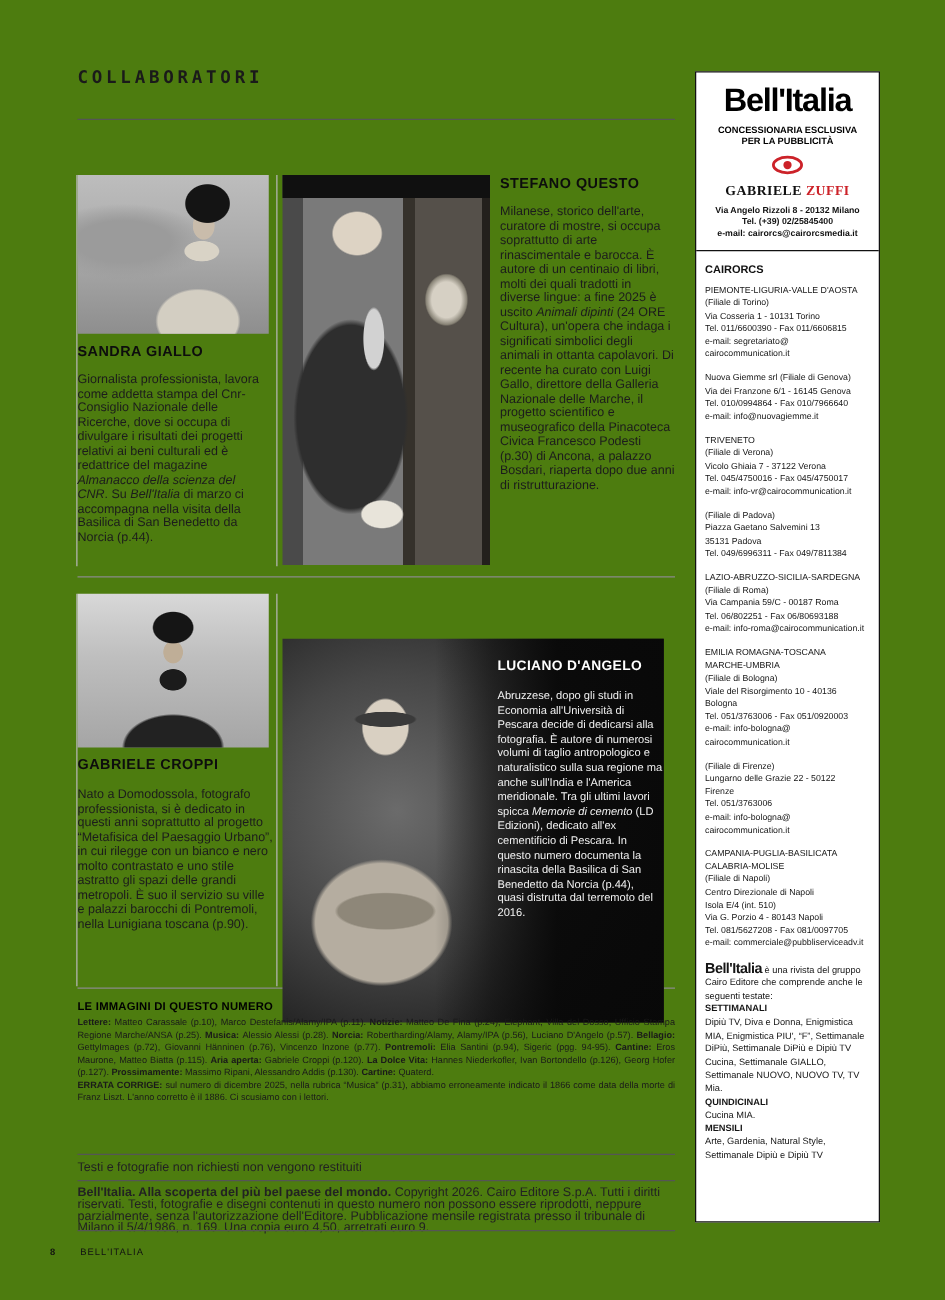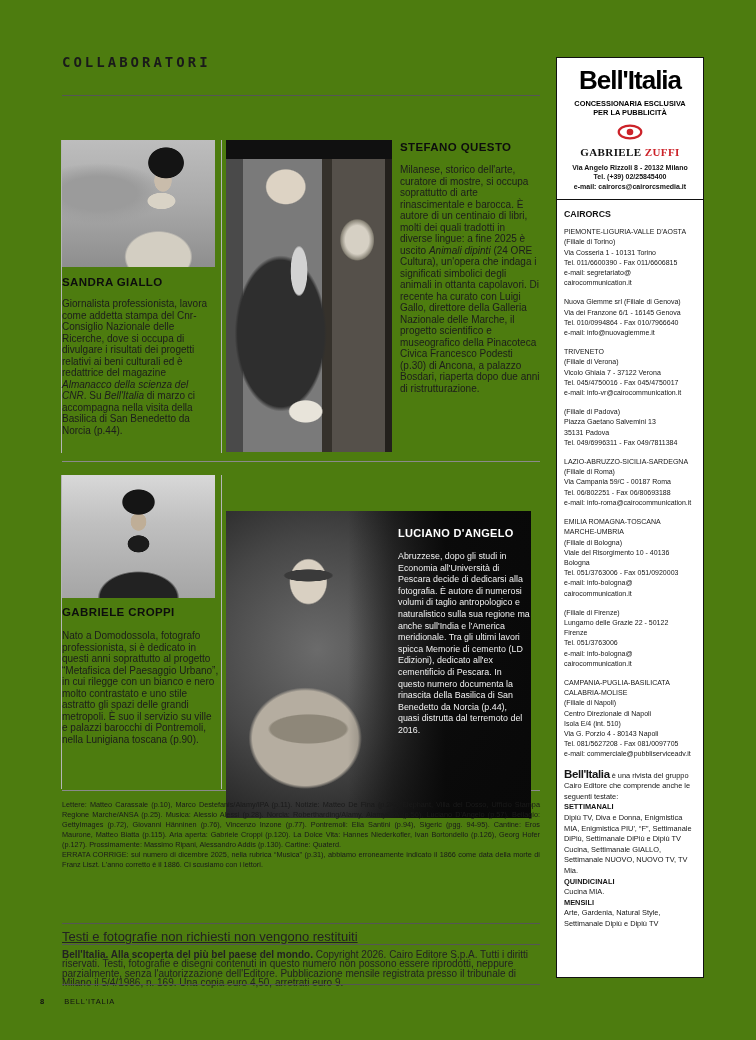--- a/index.html
+++ b/index.html
@@ -41,28 +41,28 @@
   .photo-dangelo{left:226px;top:475px;width:305px;height:307px;background:
      linear-gradient(90deg, rgba(10,10,10,0) 40%, rgba(10,10,10,.55) 55%, rgba(8,8,8,.94) 72%),
      radial-gradient(ellipse 40px 10px at 27% 21%, #3a3a3a 58%, rgba(0,0,0,0) 63%),
      radial-gradient(ellipse 33px 40px at 27% 23%, #d9d0c2 54%, rgba(0,0,0,0) 58%),
      radial-gradient(ellipse 70px 26px at 27% 71%, #8e8779 54%, rgba(0,0,0,0) 58%),
      radial-gradient(ellipse 96px 86px at 26% 74%, #b5ada0 55%, rgba(0,0,0,0) 59%),
      radial-gradient(circle at 30% 45%, #6b6b6b 0%, #474747 40%, #1c1c1c 78%, #0f0f0f 100%); margin-top: 36px;}
   .overlay-panel{position:absolute;left:172px;top:16px;width:132px;}
   .overlay-panel .pname{font-weight:bold;font-size:11px;letter-spacing:.3px;color:#ffffff;margin-bottom:12px;}
   .overlay-panel .pbio{font-size:8.9px;line-height:11.6px;color:#f1f1f1;}
-  .overlay-panel .pbio .i{}
+  .overlay-panel .pbio .i{font-style:italic;}
   
   .credits{position:absolute;left:62px;top:800px;width:478px;}
   .credits-heading{font-weight:bold;font-size:9px;letter-spacing:.2px;margin-bottom:3px;color:#000;}
   .credits-body{font-size:7.3px;line-height:10px;text-align:justify;color:#1a1a1a;}
-  .credits-body .b{font-weight:normal;}
-  
-  .foot-notice{position:absolute;left:62px;top:929px;font-size:13px;color:#222;text-decoration:underline;}
+  .credits-body .b{font-weight:bold;}
+  
+  .foot-notice{position:absolute;left:62px;top:929px;font-size:10px;color:#222;}
   .foot-copy{position:absolute;left:62px;top:950px;width:478px;font-size:10px;line-height:9.4px;color:#222;}
   .foot-copy .b{font-weight:bold;}
   .pagefoot{position:absolute;left:40px;top:997px;font-size:7.5px;color:#111;}
   .pagefoot .num{font-weight:bold;margin-right:20px;}
   .pagefoot .mag{letter-spacing:.8px;}
   
   .sidebar{position:absolute;left:556px;top:57px;width:148px;height:921px;
            border:1.5px solid #111;box-sizing:border-box;background:#fff;}
   .sb-header{border-bottom:1px solid #111;text-align:center;padding:9px 4px 8px 4px;}
   .sb-logo{font-weight:800;font-size:26px;letter-spacing:-1px;color:#000;line-height:26px;}
@@ -107,20 +107,21 @@
   <div class="bio" style="left:62px;top:630px;width:157px;"><span>Nato a Domodossola, fotografo professionista, si è dedicato in questi anni soprattutto al progetto “Metafisica del Paesaggio Urbano”, in cui rilegge con un bianco e nero molto contrastato e uno stile astratto gli spazi delle grandi metropoli. È suo il servizio su ville e palazzi barocchi di Pontremoli, nella Lunigiana toscana (p.90).</span></div>
 
   <div class="photo photo-dangelo">
     <div class="overlay-panel">
       <div class="pname">LUCIANO D'ANGELO</div>
       <div class="pbio"><span>Abruzzese, dopo gli studi in Economia all'Università di Pescara decide di dedicarsi alla fotografia. È autore di numerosi volumi di taglio antropologico e naturalistico sulla sua regione ma anche sull'India e l'America meridionale. Tra gli ultimi lavori spicca </span><span class="i">Memorie di cemento</span><span> (LD Edizioni), dedicato all'ex cementificio di Pescara. In questo numero documenta la rinascita della Basilica di San Benedetto da Norcia (p.44), quasi distrutta dal terremoto del 2016.</span></div>
     </div>
   </div>
 
   <div class="credits">
+    <div class="credits-heading">LE IMMAGINI DI QUESTO NUMERO</div>
     <div class="credits-body"><span class="b">Lettere: </span><span>Matteo Carassale (p.10), Marco Destefanis/Alamy/IPA (p.11). </span><span class="b">Notizie: </span><span>Matteo De Fina (p.24), Elephant, Villa del Dosso, Ufficio Stampa Regione Marche/ANSA (p.25). </span><span class="b">Musica: </span><span>Alessio Alessi (p.28). </span><span class="b">Norcia: </span><span>Robertharding/Alamy, Alamy/IPA (p.56), Luciano D'Angelo (p.57). </span><span class="b">Bellagio: </span><span>GettyImages (p.72), Giovanni Hänninen (p.76), Vincenzo Inzone (p.77). </span><span class="b">Pontremoli: </span><span>Elia Santini (p.94), Sigeric (pgg. 94-95). </span><span class="b">Cantine: </span><span>Eros Maurone, Matteo Biatta (p.115). </span><span class="b">Aria aperta: </span><span>Gabriele Croppi (p.120). </span><span class="b">La Dolce Vita: </span><span>Hannes Niederkofler, Ivan Bortondello (p.126), Georg Hofer (p.127). </span><span class="b">Prossimamente: </span><span>Massimo Ripani, Alessandro Addis (p.130). </span><span class="b">Cartine: </span><span>Quaterd.</span><br><span class="b">ERRATA CORRIGE: </span><span>sul numero di dicembre 2025, nella rubrica “Musica” (p.31), abbiamo erroneamente indicato il 1866 come data della morte di Franz Liszt. L'anno corretto è il 1886. Ci scusiamo con i lettori.</span></div>
   </div>
 
   <div class="hline dark" style="top:923px;"></div>
   <div class="foot-notice">Testi e fotografie non richiesti non vengono restituiti</div>
   <div class="hline dark" style="top:944px;"></div>
   <div class="foot-copy"><span class="b">Bell'Italia. Alla scoperta del più bel paese del mondo.</span><span> Copyright 2026. Cairo Editore S.p.A. Tutti i diritti riservati. Testi, fotografie e disegni contenuti in questo numero non possono essere riprodotti, neppure parzialmente, senza l'autorizzazione dell'Editore. Pubblicazione mensile registrata presso il tribunale di Milano il 5/4/1986, n. 169. Una copia euro 4,50, arretrati euro 9.</span></div>
   <div class="hline dark" style="top:984px;"></div>
   <div class="pagefoot">
     <span class="num">8</span><span class="mag">BELL'ITALIA</span>

